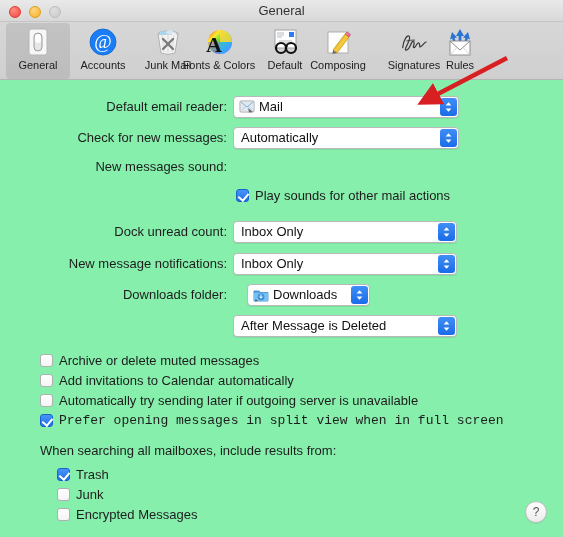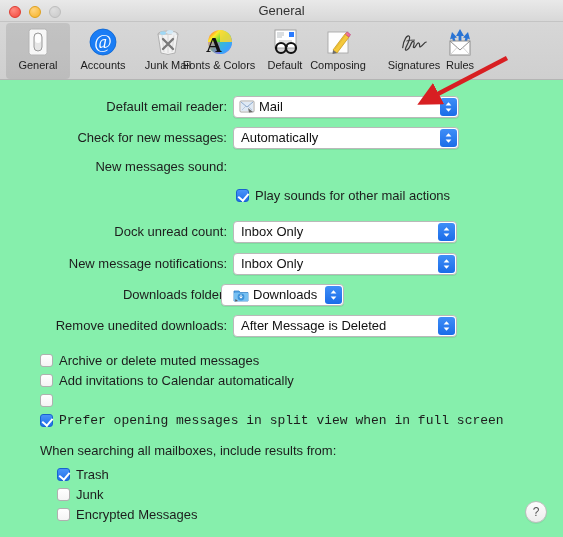--- a/index.html
+++ b/index.html
@@ -351,44 +351,41 @@
             <path d="M5.5 11.8 L8.4 8.4 L2.6 8.4 Z" fill="#ffffff"></path>
           </svg>
         </span>
       </div>
     </div>
 
     <div class="row" style="left:0; top:204px; width:499px;">
       <div class="labelbox">
         <span class="flabel">Downloads folder:</span>
       </div>
-      <div class="popup" style="left:221px; width:123px;padding-left:6px;">
+      <div class="popup" style="left:247px; width:123px;">
         <span class="mini-icon">
           <svg width="16" height="16" viewBox="0 0 16 16">
             <path d="M1 4 h5 l1.4 1.6 H15 v8.4 H1 Z" fill="#5aa9e8" stroke="#2f7fc4" stroke-width="0.8"></path>
             <path d="M1 6 h14 v8 H1 Z" fill="#77c0f2"></path>
             <circle cx="8" cy="10" r="3.4" fill="#3d93da"></circle>
             <path d="M8 7.6 v3.2 M6.6 9.6 L8 11.2 L9.4 9.6" stroke="#ffffff" stroke-width="1" fill="none"></path>
             <path d="M2.5 12 L5 14 L2 14.5 Z" fill="#5a5a5a"></path>
           </svg>
         </span>
         <span class="pval with-icon">Downloads</span>
         <span class="stepper">
           <svg width="11" height="14" viewBox="0 0 11 14">
             <path d="M5.5 2.2 L8.4 5.6 L2.6 5.6 Z" fill="#ffffff"></path>
             <path d="M5.5 11.8 L8.4 8.4 L2.6 8.4 Z" fill="#ffffff"></path>
           </svg>
         </span>
       </div>
     </div>
 
     <div class="row" style="left:0; top:235px; width:563px;">
-      <div class="labelbox">
-        <span class="flabel">Remove unedited downloads:</span>
-      </div>
       <div class="popup" style="left:233px; width:224px;">
         <span class="pval">After Message is Deleted</span>
         <span class="stepper">
           <svg width="11" height="14" viewBox="0 0 11 14">
             <path d="M5.5 2.2 L8.4 5.6 L2.6 5.6 Z" fill="#ffffff"></path>
             <path d="M5.5 11.8 L8.4 8.4 L2.6 8.4 Z" fill="#ffffff"></path>
           </svg>
         </span>
       </div>
     </div>
@@ -396,20 +393,21 @@
     <div class="cbrow" style="left:40px; top:271px;">
       <span class="cbox"></span>
       <span class="cblabel">Archive or delete muted messages</span>
     </div>
     <div class="cbrow" style="left:40px; top:291px;">
       <span class="cbox"></span>
       <span class="cblabel">Add invitations to Calendar automatically</span>
     </div>
     <div class="cbrow" style="left:40px; top:311px;">
       <span class="cbox"></span>
+      <span class="cblabel">Automatically try sending later if outgoing server is unavailable</span>
     </div>
     <div class="cbrow" style="left:40px; top:331px;font-family:Liberation Mono, monospace;">
       <span class="cbox on"></span>
       <span class="cblabel">Prefer opening messages in split view when in full screen</span>
     </div>
 
     <div class="section-head" style="left:40px; top:363px;">When searching all mailboxes, include results from:</div>
 
     <div class="cbrow" style="left:57px; top:385px;">
       <span class="cbox on"></span>

